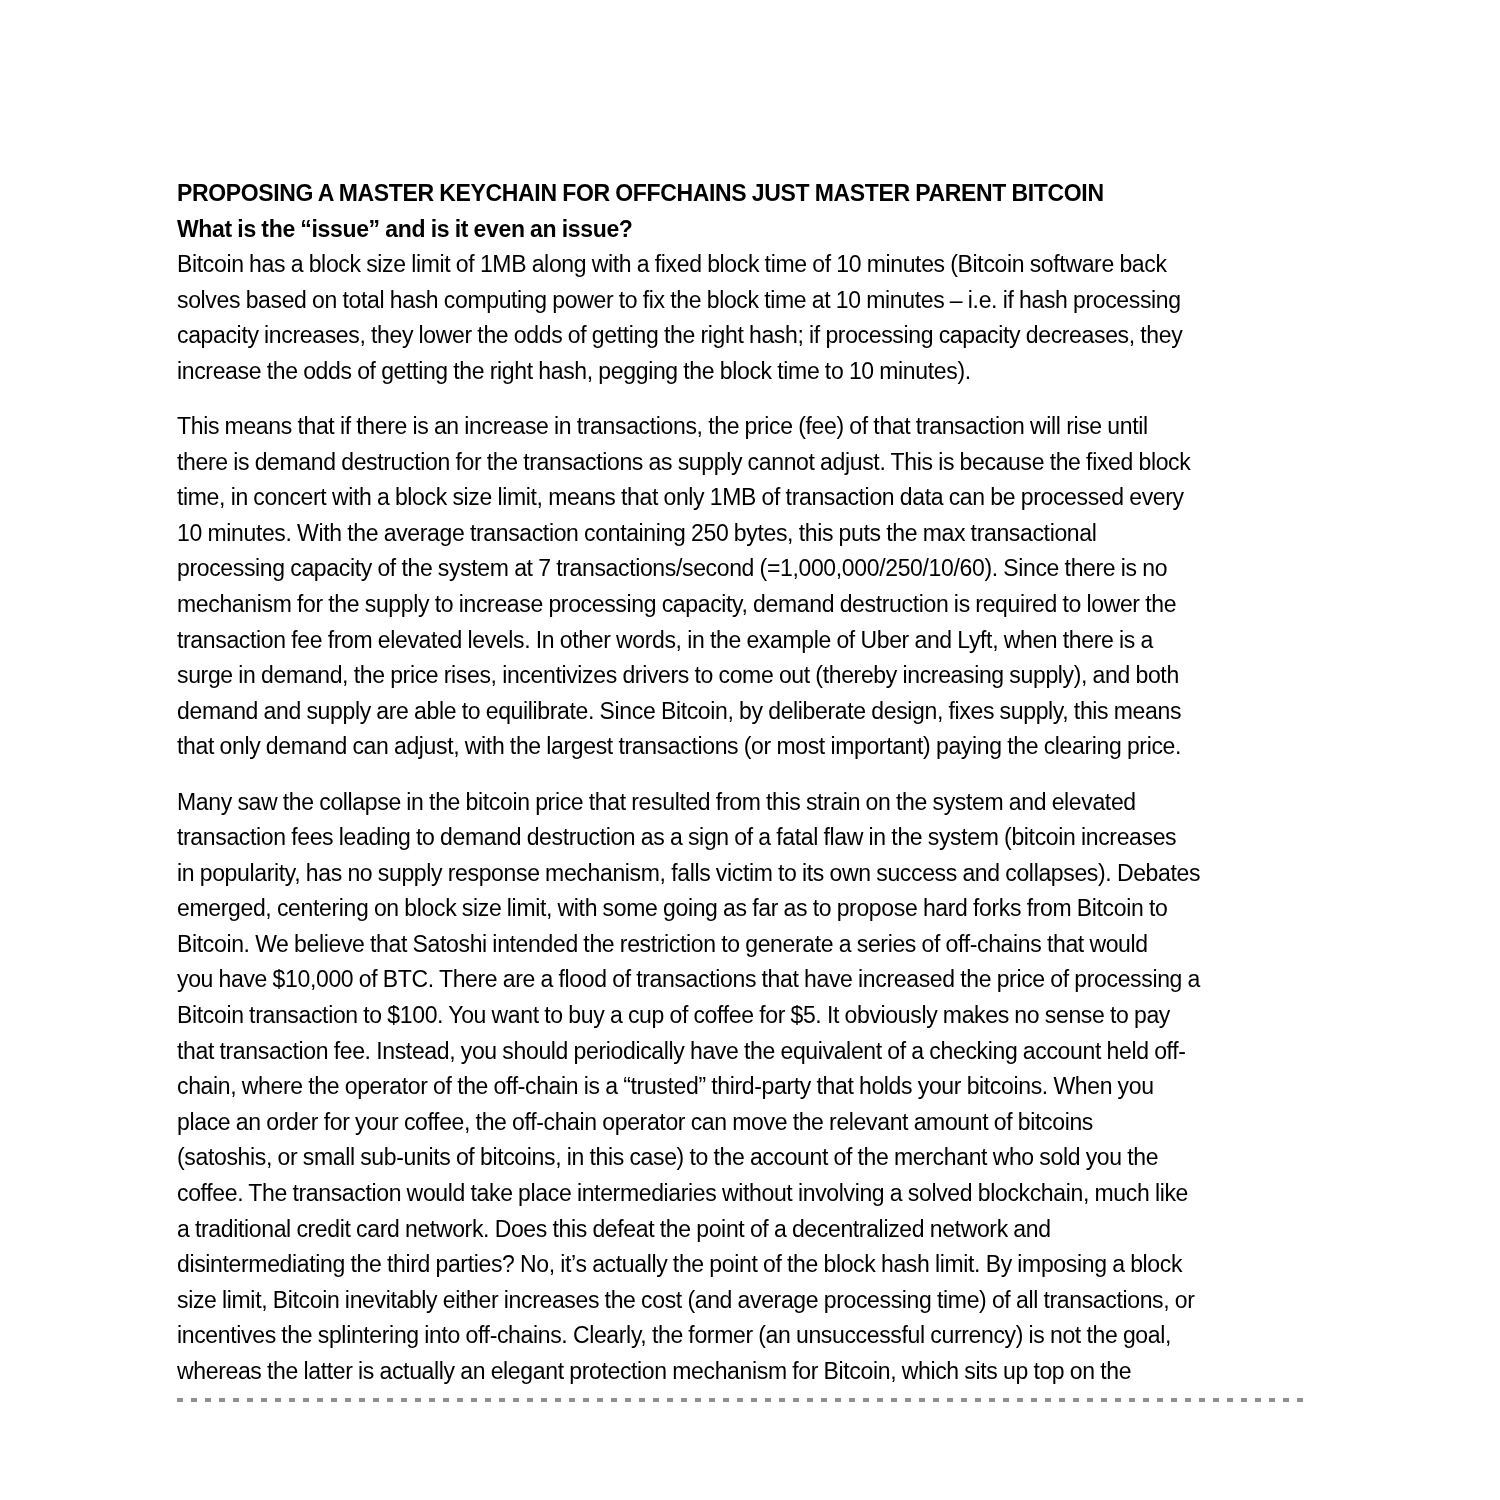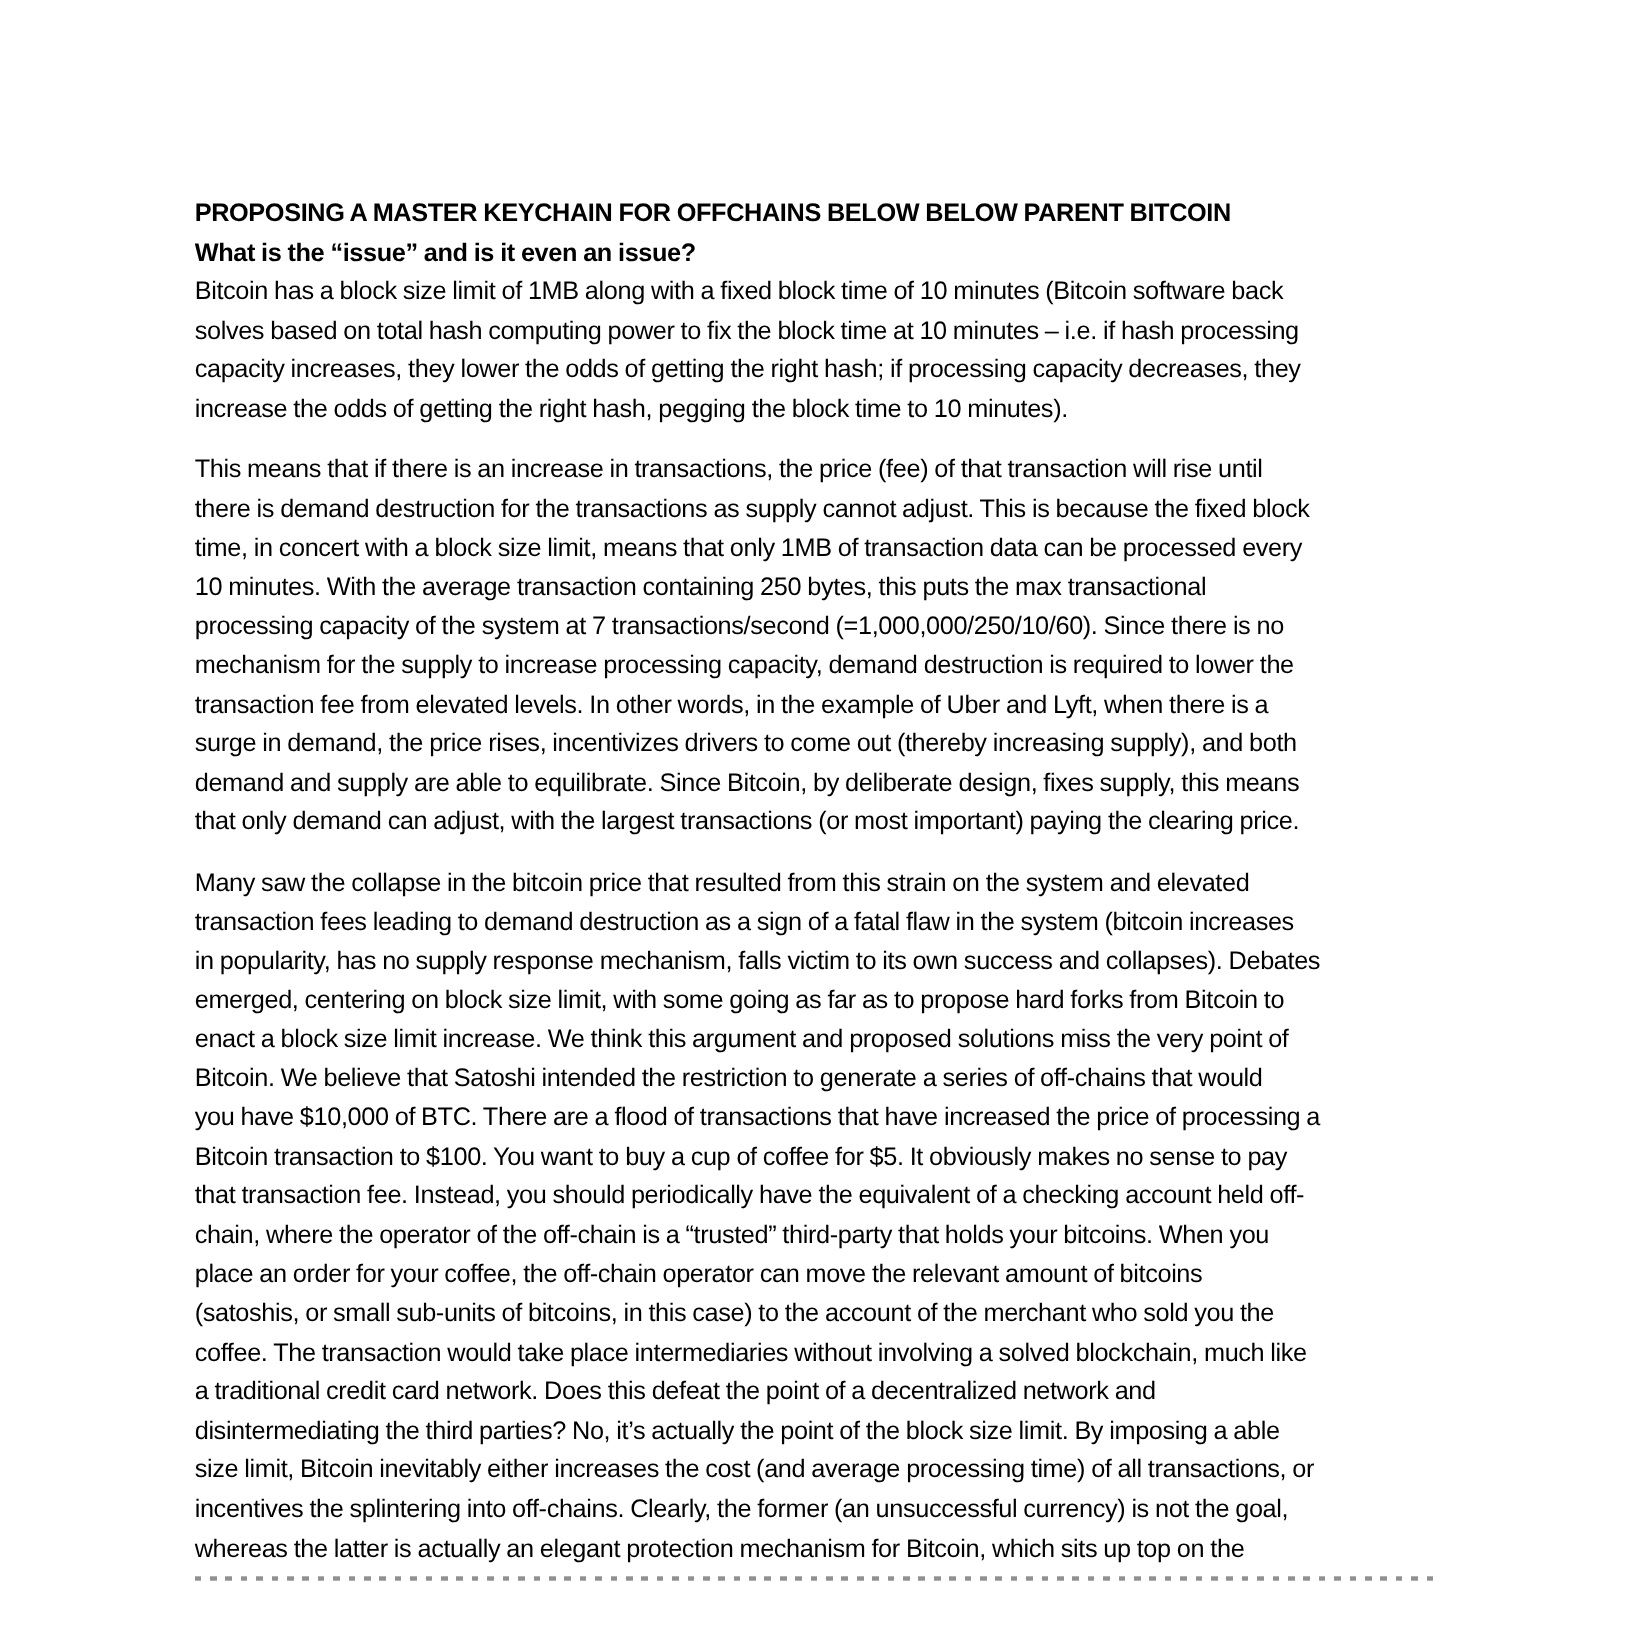--- a/index.html
+++ b/index.html
@@ -62,21 +62,21 @@
       background: repeating-linear-gradient(90deg, #222 0 6px, transparent 6px 14px);
       opacity: 0.5;
     }
   </style>
 </head>
 <body>
 
 <div class="page">
   <div class="content">
 
-    <div class="line bold">PROPOSING A MASTER KEYCHAIN FOR OFFCHAINS BELOW BELOW PARENT BITCOIN</div>
+    <div class="line bold">PROPOSING A MASTER KEYCHAIN FOR OFFCHAINS JUST MASTER PARENT BITCOIN</div>
     <div class="line bold">What is the “issue” and is it even an issue?</div>
 
     <div>
       <div class="line">Bitcoin has a block size limit of 1MB along with a fixed block time of 10 minutes (Bitcoin software back</div>
       <div class="line">solves based on total hash computing power to fix the block time at 10 minutes – i.e. if hash processing</div>
       <div class="line">capacity increases, they lower the odds of getting the right hash; if processing capacity decreases, they</div>
       <div class="line">increase the odds of getting the right hash, pegging the block time to 10 minutes).</div>
     </div>
 
     <div class="gap"></div>
@@ -95,31 +95,30 @@
     </div>
 
     <div class="gap"></div>
 
 
     <div>
       <div class="line">Many saw the collapse in the bitcoin price that resulted from this strain on the system and elevated</div>
       <div class="line">transaction fees leading to demand destruction as a sign of a fatal flaw in the system (bitcoin increases</div>
       <div class="line">in popularity, has no supply response mechanism, falls victim to its own success and collapses). Debates</div>
       <div class="line">emerged, centering on block size limit, with some going as far as to propose hard forks from Bitcoin to</div>
-      <div class="line">enact a block size limit increase. We think this argument and proposed solutions miss the very point of</div>
       <div class="line">Bitcoin. We believe that Satoshi intended the restriction to generate a series of off-chains that would</div>
       <div class="line">you have $10,000 of BTC. There are a flood of transactions that have increased the price of processing a</div>
       <div class="line">Bitcoin transaction to $100. You want to buy a cup of coffee for $5. It obviously makes no sense to pay</div>
       <div class="line">that transaction fee. Instead, you should periodically have the equivalent of a checking account held off-</div>
       <div class="line">chain, where the operator of the off-chain is a “trusted” third-party that holds your bitcoins. When you</div>
       <div class="line">place an order for your coffee, the off-chain operator can move the relevant amount of bitcoins</div>
       <div class="line">(satoshis, or small sub-units of bitcoins, in this case) to the account of the merchant who sold you the</div>
       <div class="line">coffee. The transaction would take place intermediaries without involving a solved blockchain, much like</div>
       <div class="line">a traditional credit card network. Does this defeat the point of a decentralized network and</div>
-      <div class="line">disintermediating the third parties? No, it’s actually the point of the block size limit. By imposing a able</div>
+      <div class="line">disintermediating the third parties? No, it’s actually the point of the block hash limit. By imposing a block</div>
       <div class="line">size limit, Bitcoin inevitably either increases the cost (and average processing time) of all transactions, or</div>
       <div class="line">incentives the splintering into off-chains. Clearly, the former (an unsuccessful currency) is not the goal,</div>
       <div class="line">whereas the latter is actually an elegant protection mechanism for Bitcoin, which sits up top on the</div>
       <div class="clipped-line"></div>
     </div>
 
   </div>
 </div>
 
 </body></html>

